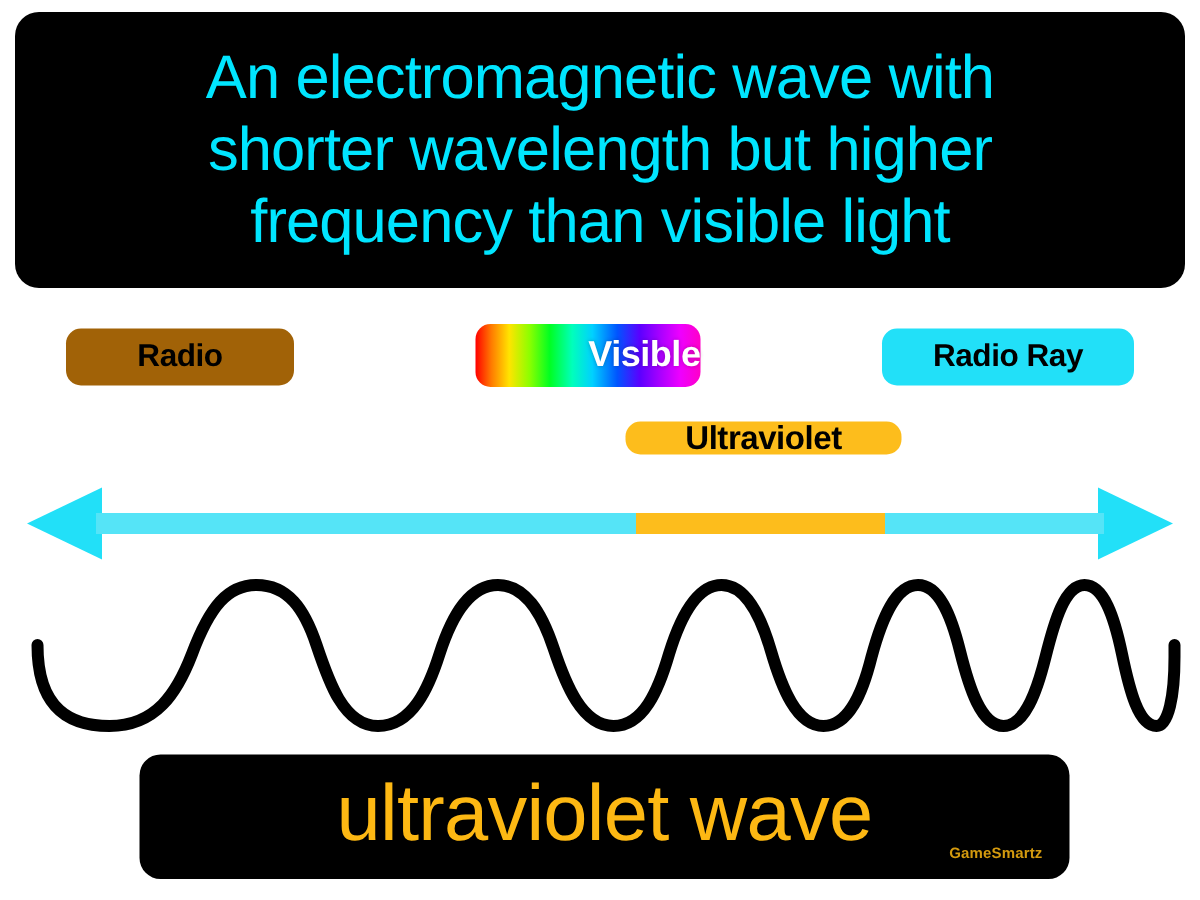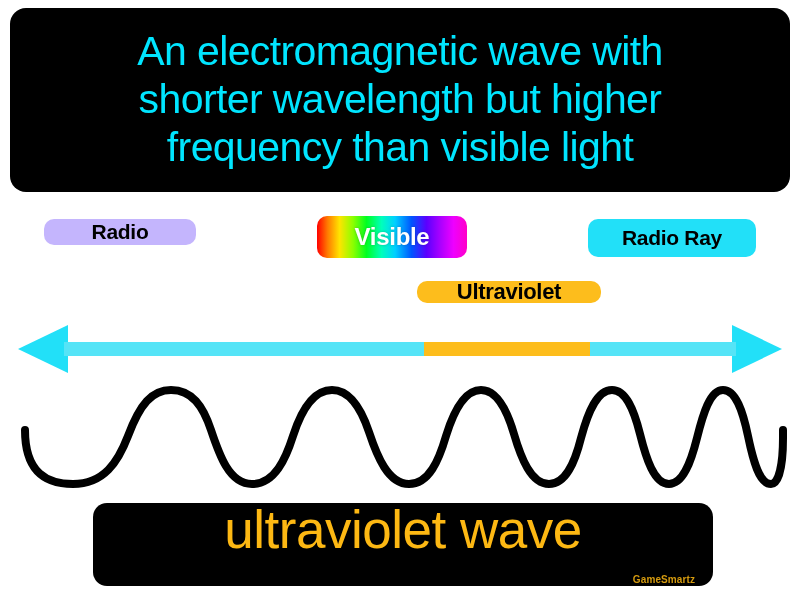--- a/index.html
+++ b/index.html
@@ -54,22 +54,22 @@
     font-weight: bold;
     letter-spacing: -0.3px;
     box-sizing: border-box;
     white-space: nowrap;
   }
 
   #badge-radio {
     left: 44px;
     top: 219px;
     width: 152px;
-    height: 26px;
-    background: #c4b5fd;
+    height: 38px;
+    background: #a16207;
     color: #000000;
     font-size: 21px;
   }
 
   #badge-visible {
     left: 317px;
     top: 216px;
     width: 150px;
     height: 42px;
     background: linear-gradient(to right,
@@ -82,20 +82,21 @@
         #00d0ff 52%,
         #0055ff 63%,
         #5b00ff 73%,
         #a800ff 82%,
         #ee00ff 91%,
         #ff00c8 100%);
     color: #ffffff;
     font-size: 24px;
     font-weight: bold;
     text-shadow: 0 0 3px rgba(0,0,0,0.25);
+    justify-content: flex-end;
   }
 
   #badge-gamma-ray {
     left: 588px;
     top: 219px;
     width: 168px;
     height: 38px;
     background: #22E0F8;
     color: #000000;
     font-size: 21px;
@@ -132,37 +133,38 @@
   
   #term-plate {
     position: absolute;
     left: 93px;
     top: 503px;
     width: 620px;
     height: 83px;
     background: #000000;
     border-radius: 14px;
     display: flex;
+    align-items: center;
     justify-content: center;
     box-sizing: border-box;
   }
   #term-text {
     color: #FDB813;
     font-family: "Liberation Sans", sans-serif;
     font-size: 53px;
     font-weight: 400;
     letter-spacing: -0.5px;
     line-height: 1;
     margin: 0;
     padding-bottom: 4px;
   }
   #watermark {
     position: absolute;
     right: 18px;
-    bottom: 1px;
+    bottom: 11px;
     color: #D49A0E;
     font-family: "Liberation Sans", sans-serif;
     font-size: 10px;
     font-weight: bold;
     letter-spacing: 0.1px;
     padding-left: 44px;
   }
 </style>
 </head>
 <body>

